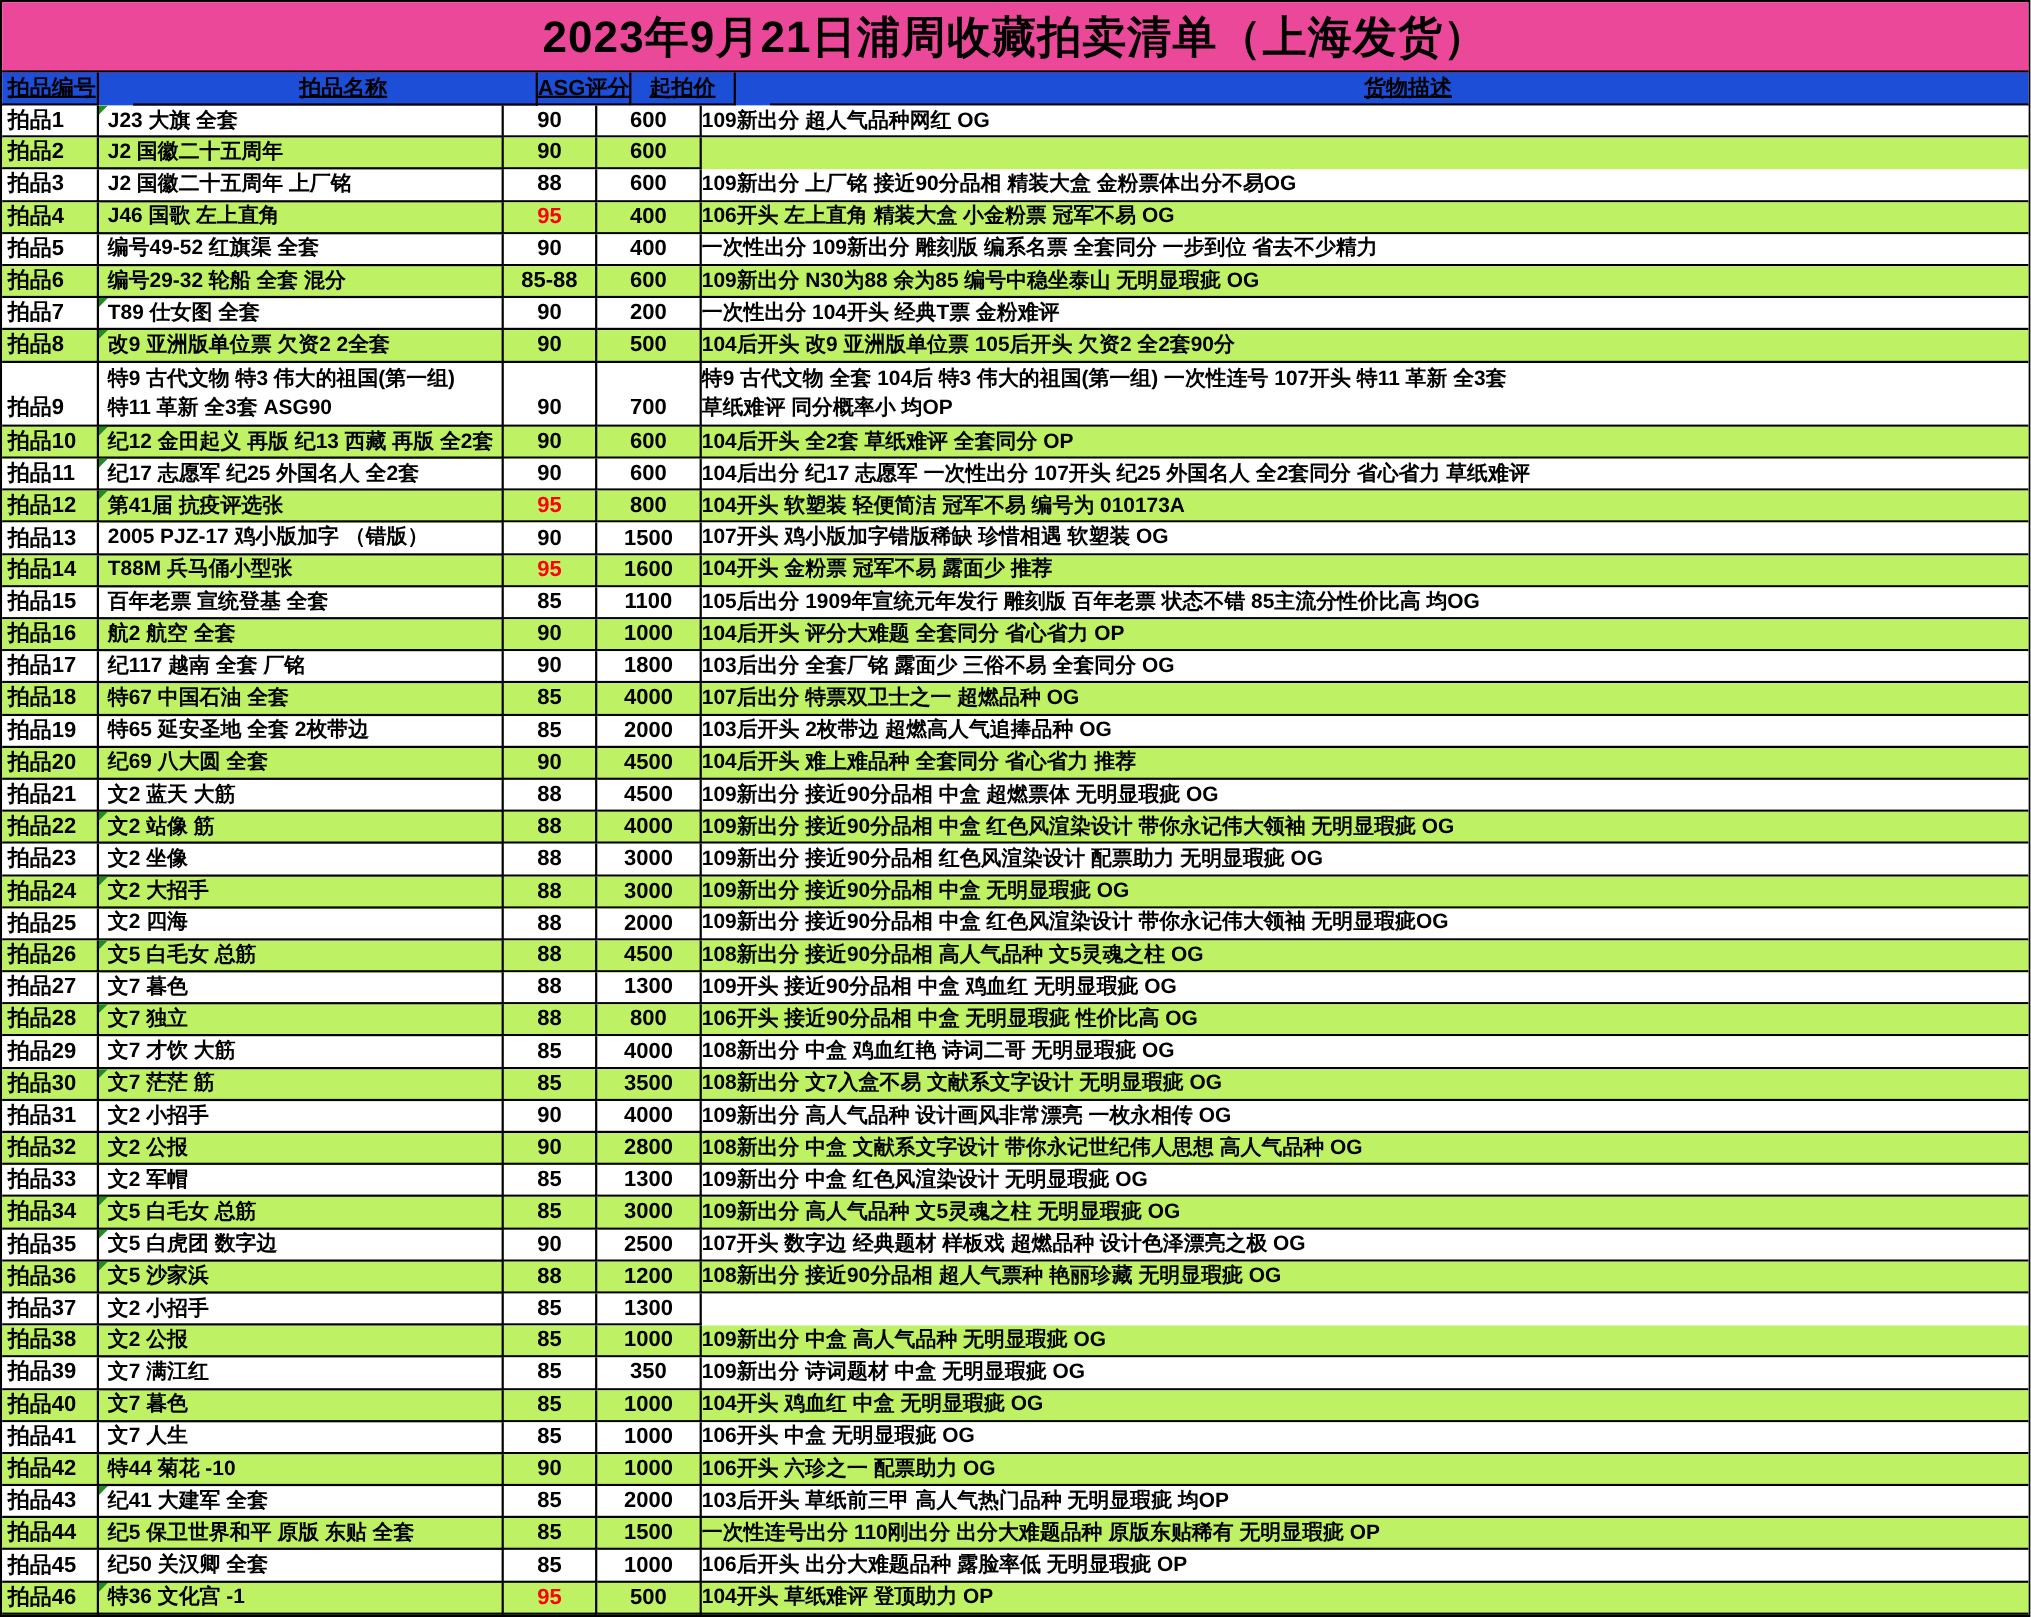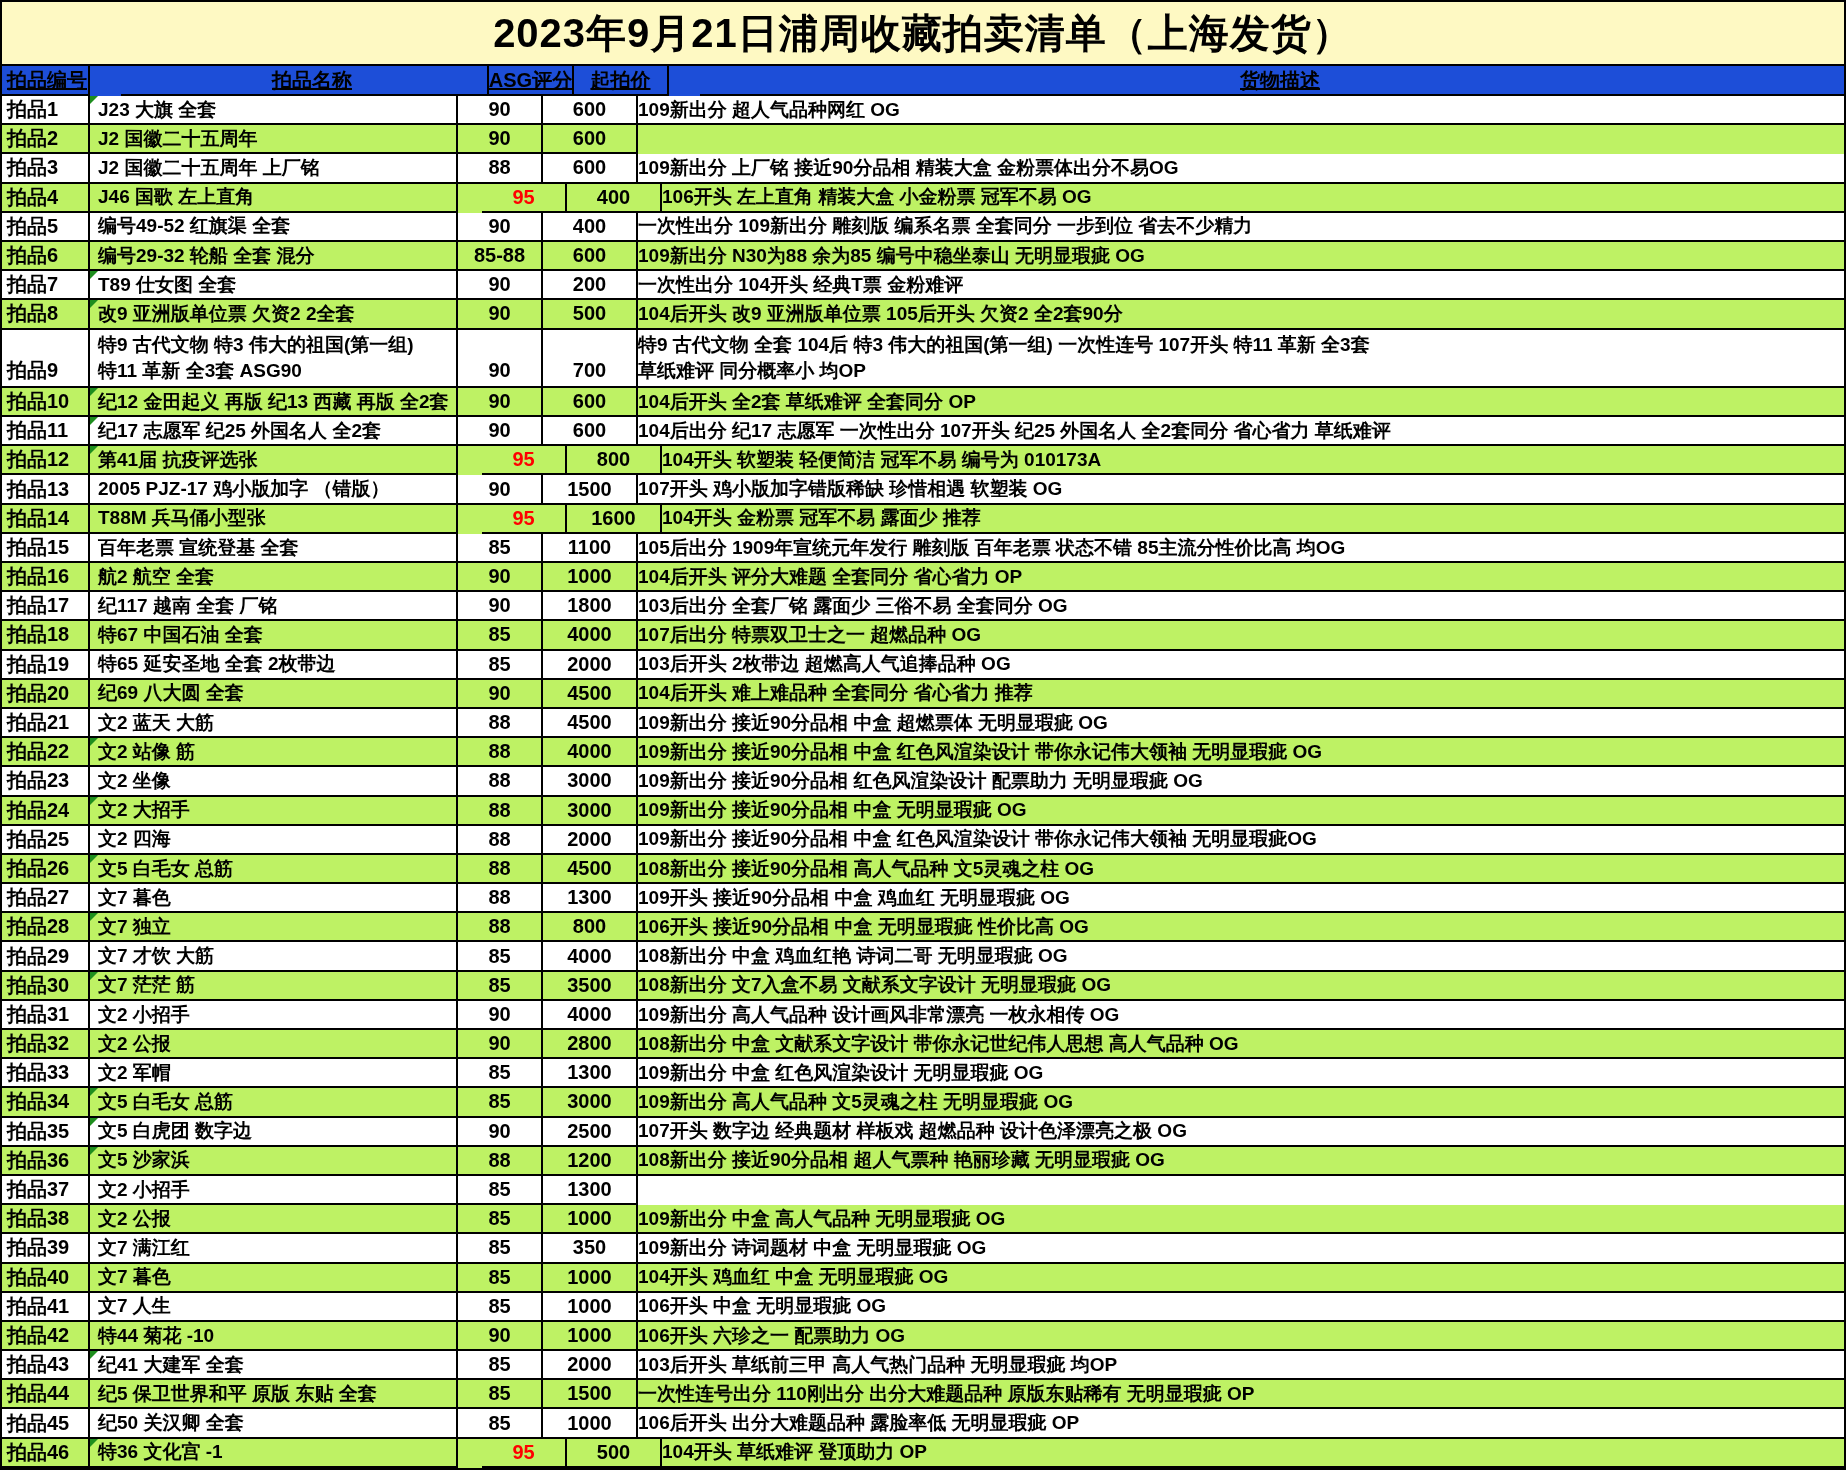--- a/index.html
+++ b/index.html
@@ -12,21 +12,21 @@
     position:absolute; inset:0;
     display:flex; flex-direction:column;
     border:2px solid #000; box-sizing:border-box;
     background:#fff;
   }
   .title-row {
     flex:0 0 62px;
     display:flex; align-items:center; justify-content:center;
     font-size:40px; letter-spacing:1px;
     border-bottom:2px solid #000;
-    background:#fef9c3;
+    background:#ec4899;
   }
   .header-row {
     flex:0 0 30px;
     display:flex;
     background:#1d4ed8;
     text-decoration:underline;
   }
   .rows { flex:1 1 auto; display:flex; flex-direction:column; min-height:0; }
   .row { display:flex; flex:1 1 0; min-height:0; background:#ffffff; }
   .row.alt { background:#bef264; }
@@ -38,21 +38,21 @@
     overflow:hidden; white-space:nowrap;
     line-height:1.15;
   }
   .w1 { width:88px;  padding-left:5px;  font-size:20px; }
   .w2 { width:368px; padding-left:8px;  font-size:19px; position:relative; }
   .w3 { width:85px;  justify-content:center; font-size:20px; }
   .w4 { width:95px; justify-content:center; font-size:20px; }
   .w5 { flex:1; font-size:19px; border-right:none; }
   .header-row .c { border-bottom:2px solid #000; font-size:20px; }
   .header-row .w2, .header-row .w5 { justify-content:center; padding-left:16px;margin-left:31px; }
-  .red { color:#ff0000;margin-left:24px; }
+  .red { color:#ff0000; }
   .tall .c { white-space:pre-line; line-height:26px; }
   .tall .w1, .tall .w3, .tall .w4 { align-items:flex-end; padding-bottom:3px; }
   .tri {
     position:absolute; top:0; left:0; width:0; height:0;
     border-top:8px solid #1e8e1e; border-right:8px solid transparent;
   }
   .txt { display:block; }
 </style>
 </head>
 <body>

